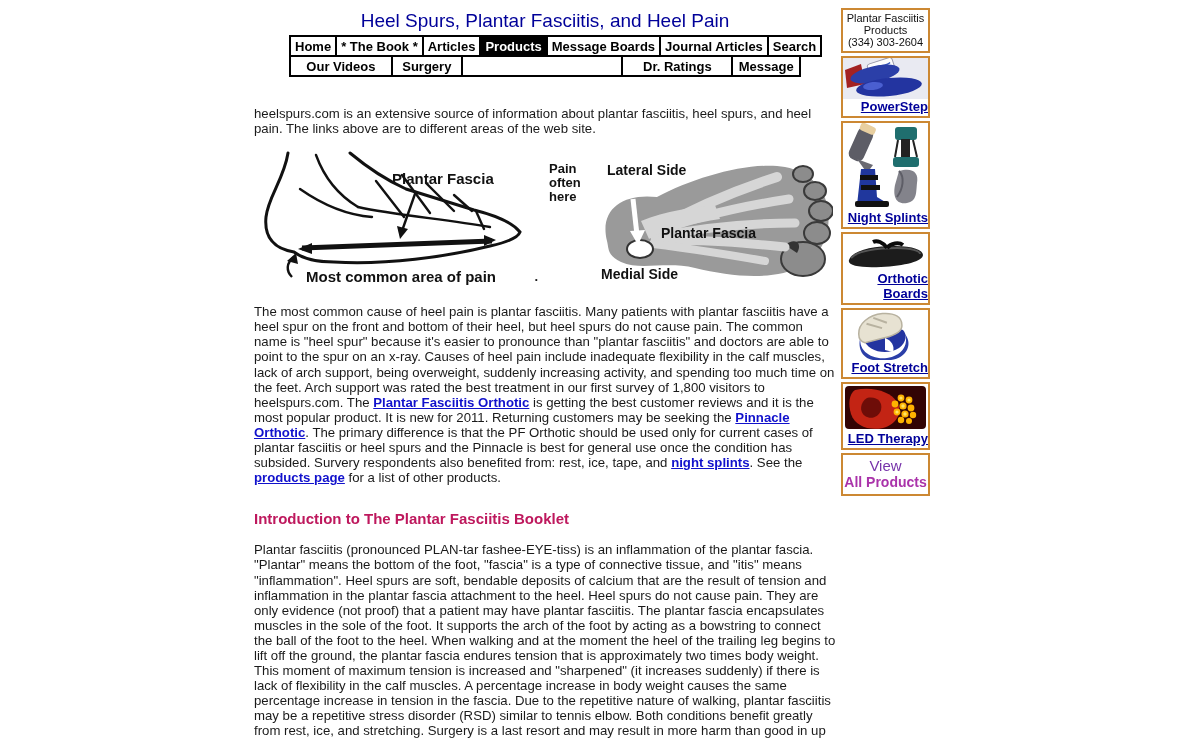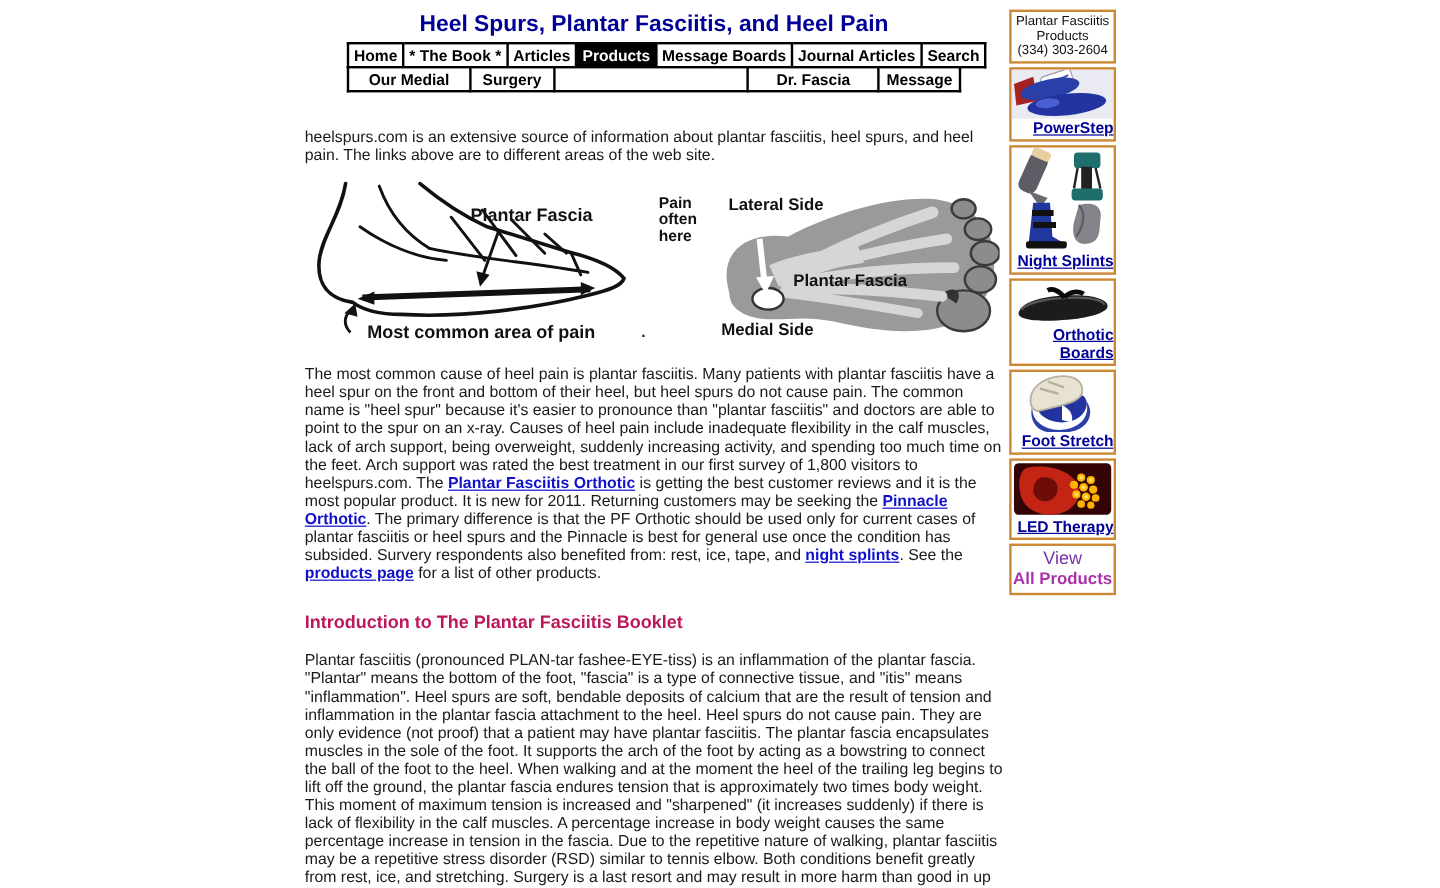--- a/index.html
+++ b/index.html
@@ -2,21 +2,21 @@
 <html><head>
 <meta charset="utf-8">
 <style>
   html,body{margin:0;padding:0;background:#fff;}
   body{font-family:"Liberation Sans","DejaVu Sans",sans-serif;color:#1a1a1a;width:1200px;height:740px;overflow:hidden;}
   .page{width:676px;margin-left:254px;display:flex;align-items:flex-start;padding-top:8px;}
   .main{width:582px;}
   .sidebar{width:89px;margin-left:5px;}
 
   
-  .page-title{font-size:19px;font-weight:bold;color:#000099;text-align:center;margin:2px 0 3px 0;letter-spacing:0;}
+  .page-title{font-size:19px;font-weight:normal;color:#000099;text-align:center;margin:2px 0 3px 0;letter-spacing:0;}
 
   
   .navwrap{width:512px;margin:0 auto;}
   table.nav{border-collapse:collapse;margin:0;border-radius:11px;}
   table.nav.second{margin-top:-2px;}
   table.nav td{border:2px solid #000;font-size:13px;font-weight:bold;text-align:center;padding:1px 4px;white-space:nowrap;height:16px;cursor:pointer;background:#fff;color:#000;}
   table.nav td.active{background:#000;color:#fff;}
 
   
   .para{font-size:13.2px;line-height:15.1px;margin:0;width:582px;}
@@ -61,24 +61,24 @@
           <td style="width:56px" class="active">Products</td>
           <td style="width:100px">Message Boards</td>
           <td style="width:98px">Journal Articles</td>
           <td style="width:46px">Search</td>
         </tr>
       </tbody>
         </table>
       <table class="nav second">
         <tbody>
             <tr>
-          <td style="width:96px">Our Medial</td>
+          <td style="width:96px">Our Videos</td>
           <td style="width:62px">Surgery</td>
           <td style="width:178px"></td>
-          <td style="width:106px">Dr. Fascia</td>
+          <td style="width:106px">Dr. Ratings</td>
           <td style="width:58px">Message</td>
         </tr>
       </tbody>
         </table>
     </div>
 
     <p class="para intro-para"><b>heelspurs.com</b><span> is an extensive source of information about plantar fasciitis, heel spurs, and heel pain.  The links above are to different areas of the web site.</span></p>
 
     <div class="diagrams">
       

